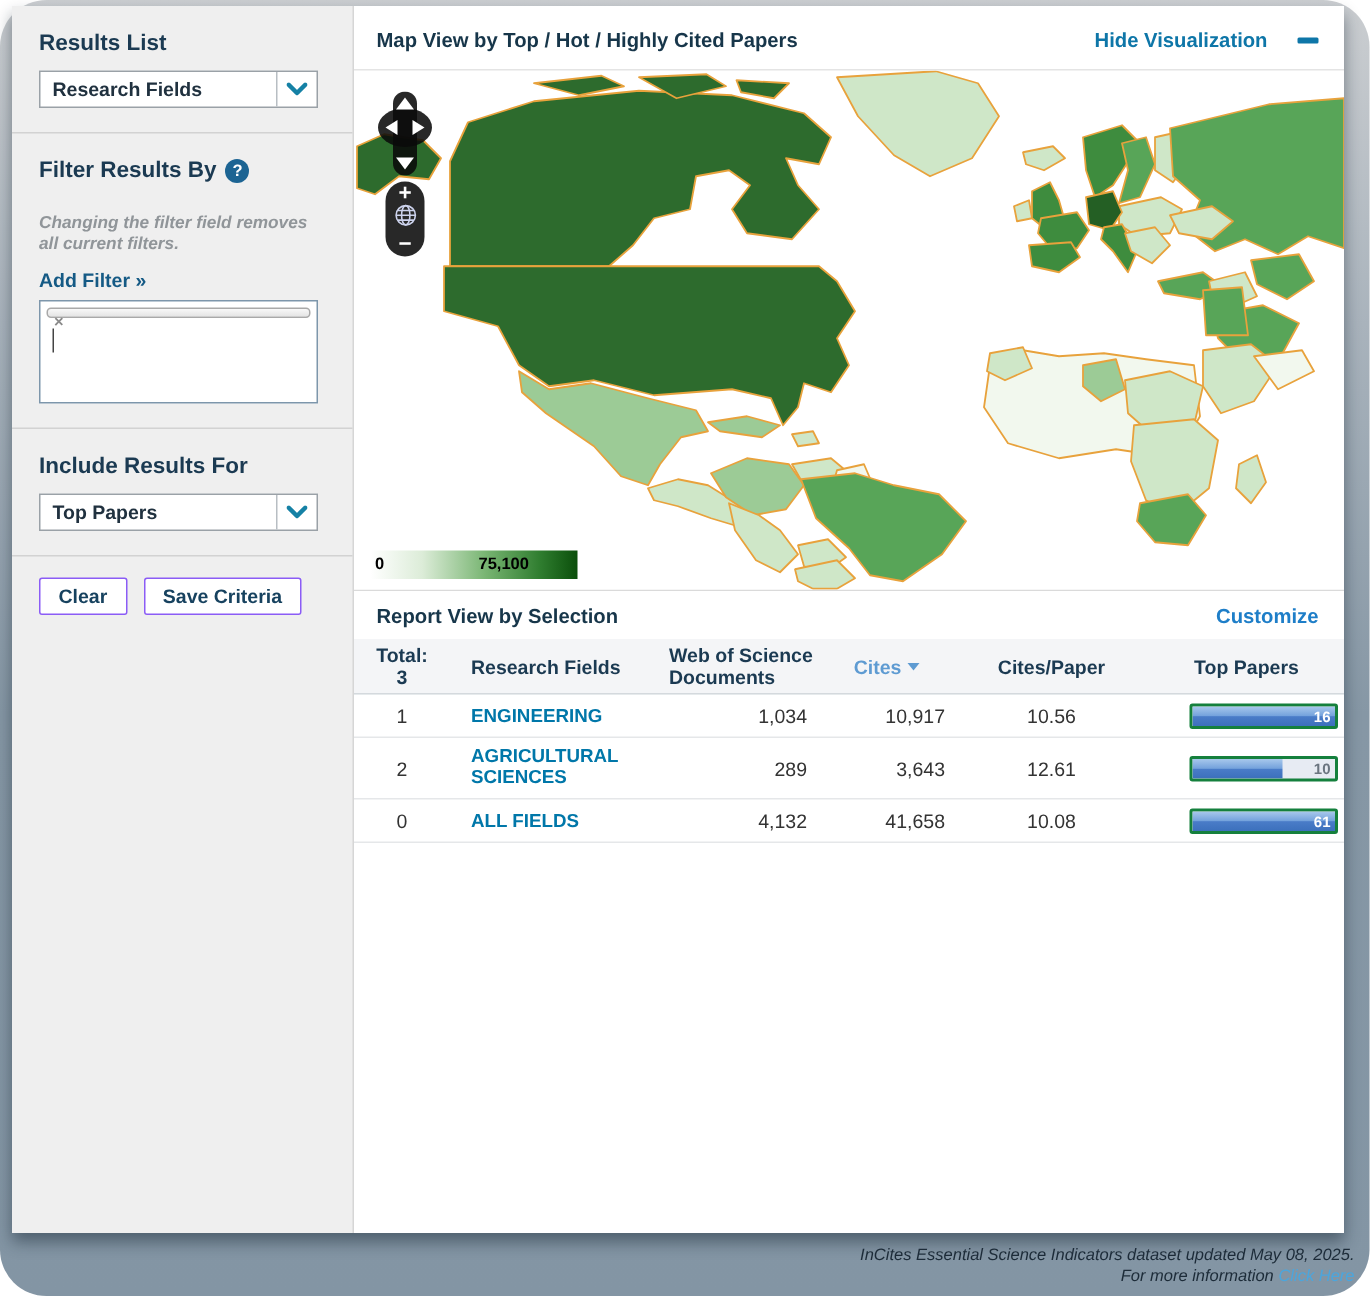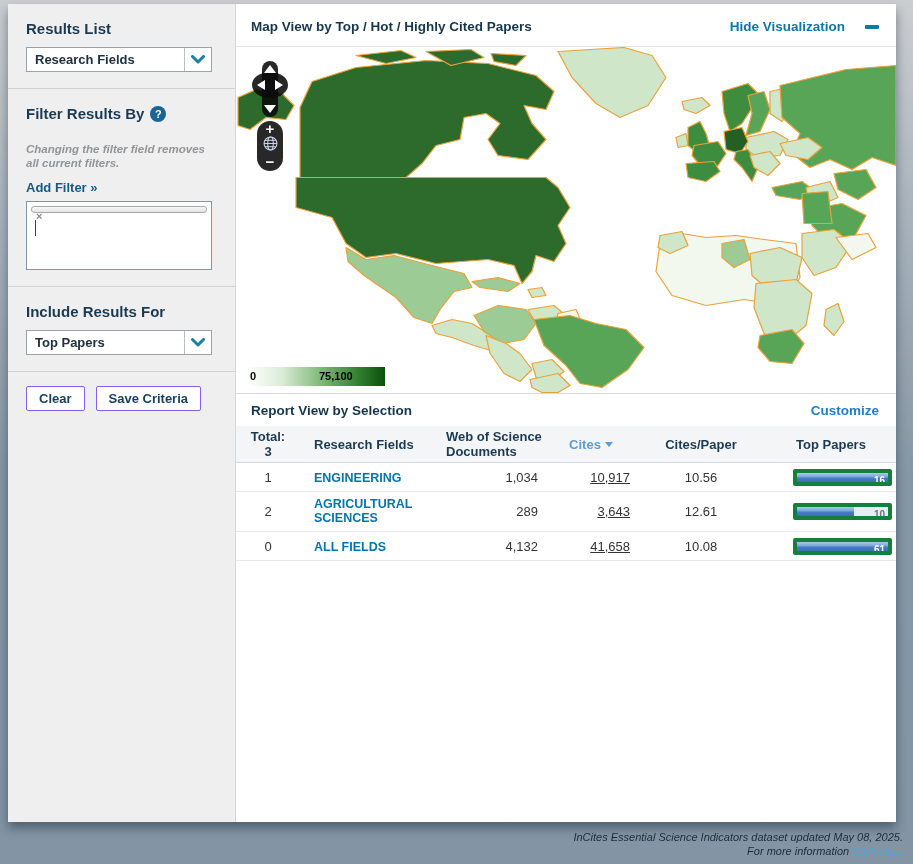--- a/index.html
+++ b/index.html
@@ -1,20 +1,21 @@
 <!DOCTYPE html>
 <html><head>
 <meta charset="utf-8">
 <style>
   * { box-sizing: border-box; margin: 0; padding: 0; }
   html,body { width: 913px; height: 864px; }
   body { font-family: "Liberation Sans", sans-serif; overflow: hidden; }
   .page {
     position: relative; width: 913px; height: 864px;
     background: linear-gradient(180deg,#cbced1 0%,#a9b3bc 25%,#8697a5 55%,#8395a4 100%);
+    border-radius: 31px;
   }
   .content {
     position: absolute; left: 8px; top: 4px; width: 888px; height: 818px;
     display: flex; background: #ffffff;
     box-shadow: 0 6px 10px rgba(15,30,45,.45);
   }
   
   .sidebar { width: 228px; flex: none; background: #efefef; border-right: 1px solid #d6d6d6; }
   .sb-section { padding: 16px 16px 16px 18px; }
   .sb-divider { border-top: 1px solid #d2d2d2; }
@@ -68,29 +69,29 @@
   .report-header { display: flex; justify-content: space-between; align-items: center; padding: 9px 17px 8px 15px; border-top: 1px solid #dadada; }
   .customize-link { font-size: 13.5px; font-weight: bold; color: #1e7ec8; text-decoration: none; cursor: pointer; }
   
   .tbl { width: 660px; }
   .tbl-head { display: flex; align-items: center; min-height: 37px; background: #f4f5f7; border-bottom: 1px solid #d4d9dd; }
   .th { font-size: 13px; font-weight: bold; color: #1b3a52; text-align: center; line-height: 15px; }
   .tr { display: flex; align-items: center; border-bottom: 1px solid #e5e7e9; padding: 5px 0; }
   .c1 { width: 64px; text-align: center; }
   .c2 { width: 146px; text-align: left; padding-left: 14px; }
   .c3 { width: 100px; text-align: right; padding-right: 8px; }
-  .c4 { width: 90px;  text-align: right; padding-right: 6px; text-decoration: underline; }
+  .c4 { width: 90px;  text-align: right; padding-right: 6px; }
   .c5 { width: 130px; text-align: center; }
   .c6 { width: 130px; display: flex; justify-content: flex-end; padding-right: 4px; }
   .rank { font-size: 13px; color: #333; }
   .num  { font-size: 13px; color: #333; }
   .field-link { font-size: 12.5px; font-weight: bold; color: #0077a9; text-decoration: none; line-height: 14px; display: inline-block; cursor: pointer; }
   .cites-sort { color: #5e9bd2; display: inline-flex; align-items: center; gap: 4px; cursor: pointer; text-decoration: none; }
   .sort-tri { width: 0; height: 0; border-left: 4px solid transparent; border-right: 4px solid transparent; border-top: 5px solid #5e9bd2; display: inline-block; }
-  .bar { position: relative; width: 99px; height: 17px; border: 4px solid #15803d; border-radius: 2px; background: #e7ebf3; overflow: hidden; }
+  .bar { position: relative; width: 99px; height: 17px; border: 2px solid #15803d; border-radius: 2px; background: #e7ebf3; overflow: hidden; }
   .bar-fill { position: absolute; left: 0; top: 0; bottom: 0;
     background: linear-gradient(180deg,#a8c8ec 0%,#74a2dc 48%,#4a7cc8 52%,#3c70bc 100%); }
   .bar-label { position: absolute; right: 3px; top: 2px; font-size: 10px; font-weight: bold; color: #ffffff; }
   .bar-label.outside { color: #6b7580; }
   .filler { flex: 1; background: #ffffff; }
   
   .footer-text { position: absolute; right: 10px; top: 831px; text-align: right; font-style: italic; font-size: 11px; color: #1c2b38; line-height: 13.5px; }
   .footer-link { color: #4ba6dd; text-decoration: none; cursor: pointer; }
 </style>
 </head>

